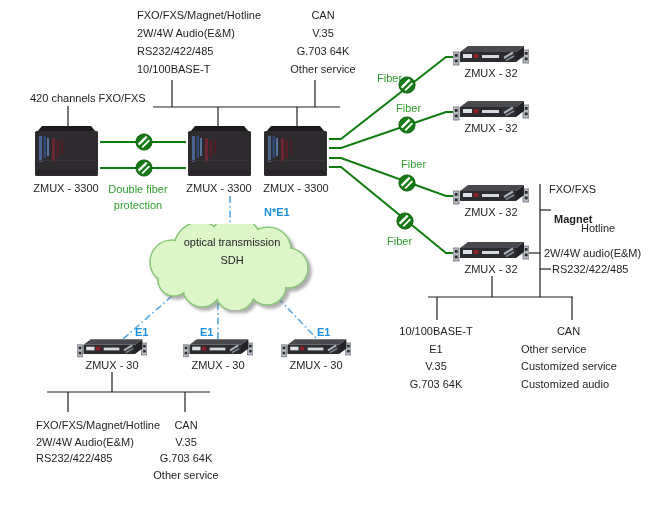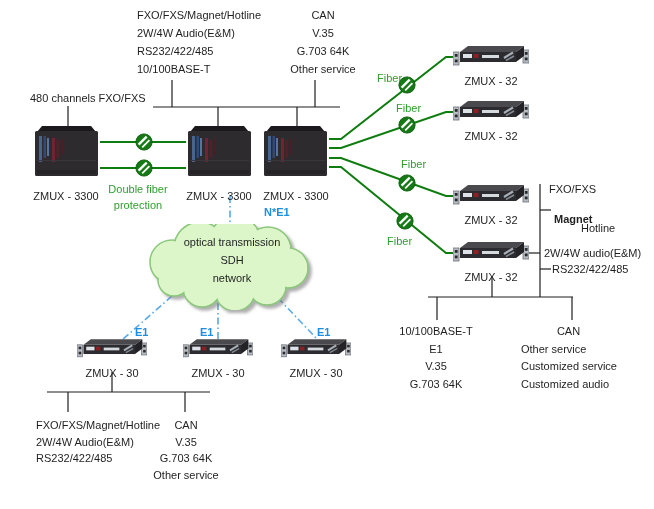--- a/index.html
+++ b/index.html
@@ -15,21 +15,21 @@
   #canvas{
     position:relative;width:654px;height:509px;background:#ffffff;overflow:hidden;
     font-family:"Liberation Sans","DejaVu Sans",sans-serif;font-size:11px;color:var(--ink);
   }
   .t{position:absolute;white-space:nowrap;line-height:13px;}
   .col{position:absolute;}
   .col div{white-space:nowrap;}
   .center{text-align:center;}
   .greent{color:var(--green-text);}
   .bluet{color:var(--blue-text);font-weight:bold;}
-  .ctr{transform:translateX(-50%);margin-top:8px;}
+  .ctr{transform:translateX(-50%);}
   .lh18 div{line-height:18px;}
   .lh165 div{line-height:16.5px;}
   .lh175 div{line-height:17.5px;}
   .dev{position:absolute;}
   .icon{position:absolute;width:18px;height:18px;}
   svg{display:block;}
   #wires{position:absolute;left:0;top:0;}
   #wires .blk{stroke:var(--ink);stroke-width:1.2;fill:none;}
   #wires .grn{stroke:var(--green-line);stroke-width:2;fill:none;}
   #wires .blu{stroke:var(--blue-line);stroke-width:1.6;fill:none;stroke-dasharray:7 3 1.5 3;}
@@ -83,21 +83,21 @@
     <div>RS232/422/485</div>
     <div>10/100BASE-T</div>
   </div>
   <div class="col lh18 center" style="left:268px;top:6px;width:110px;">
     <div>CAN</div>
     <div>V.35</div>
     <div>G.703 64K</div>
     <div>Other service</div>
   </div>
 
-  <div class="t" style="left:30px;top:92px;">480 channels FXO/FXS</div>
+  <div class="t" style="left:30px;top:92px;">420 channels FXO/FXS</div>
 
   <div class="dev" style="left:33px;top:126px;">
     <svg width="67" height="52" viewBox="0 0 67 52">
       <path d="M9 0 L58 0 L63 6 L4 6 Z" fill="#1c191c"></path>
       <rect x="2" y="5" width="63" height="45" rx="1.5" fill="#2e2b2f"></rect>
       <rect x="4" y="44" width="59" height="4" fill="#262327"></rect>
       <rect x="6" y="10" width="3" height="26" fill="#49648f"></rect>
       <rect x="10.5" y="10" width="2.5" height="22" fill="#2f4a75"></rect>
       <rect x="14" y="12" width="2" height="18" fill="#55759e"></rect>
       <rect x="19" y="12" width="3" height="24" fill="#6e2531"></rect>
@@ -211,21 +211,20 @@
         <circle cx="95" cy="67" r="19"></circle>
           <circle cx="62" cy="64" r="18"></circle>
           <circle cx="34" cy="56" r="15"></circle>
         <ellipse cx="90" cy="44" rx="58" ry="26"></ellipse>
       </g>
     </svg>
   </div>
   <div class="col center" style="left:152px;top:233px;width:160px;line-height:18px;">
     <div>optical transmission</div>
     <div>SDH</div>
-    <div>network</div>
   </div>
 
   <div class="t greent" style="left:377px;top:72px;">Fiber</div>
   <div class="t greent" style="left:396px;top:102px;">Fiber</div>
   <div class="t greent" style="left:401px;top:158px;">Fiber</div>
   <div class="t greent" style="left:387px;top:235px;">Fiber</div>
 
   <div class="dev" style="left:453px;top:45px;">
     <svg width="76" height="22" viewBox="0 0 76 22">
       <rect x="0" y="7" width="6" height="13" fill="#b7bcc4" stroke="#6a6f76" stroke-width="0.8"></rect>

